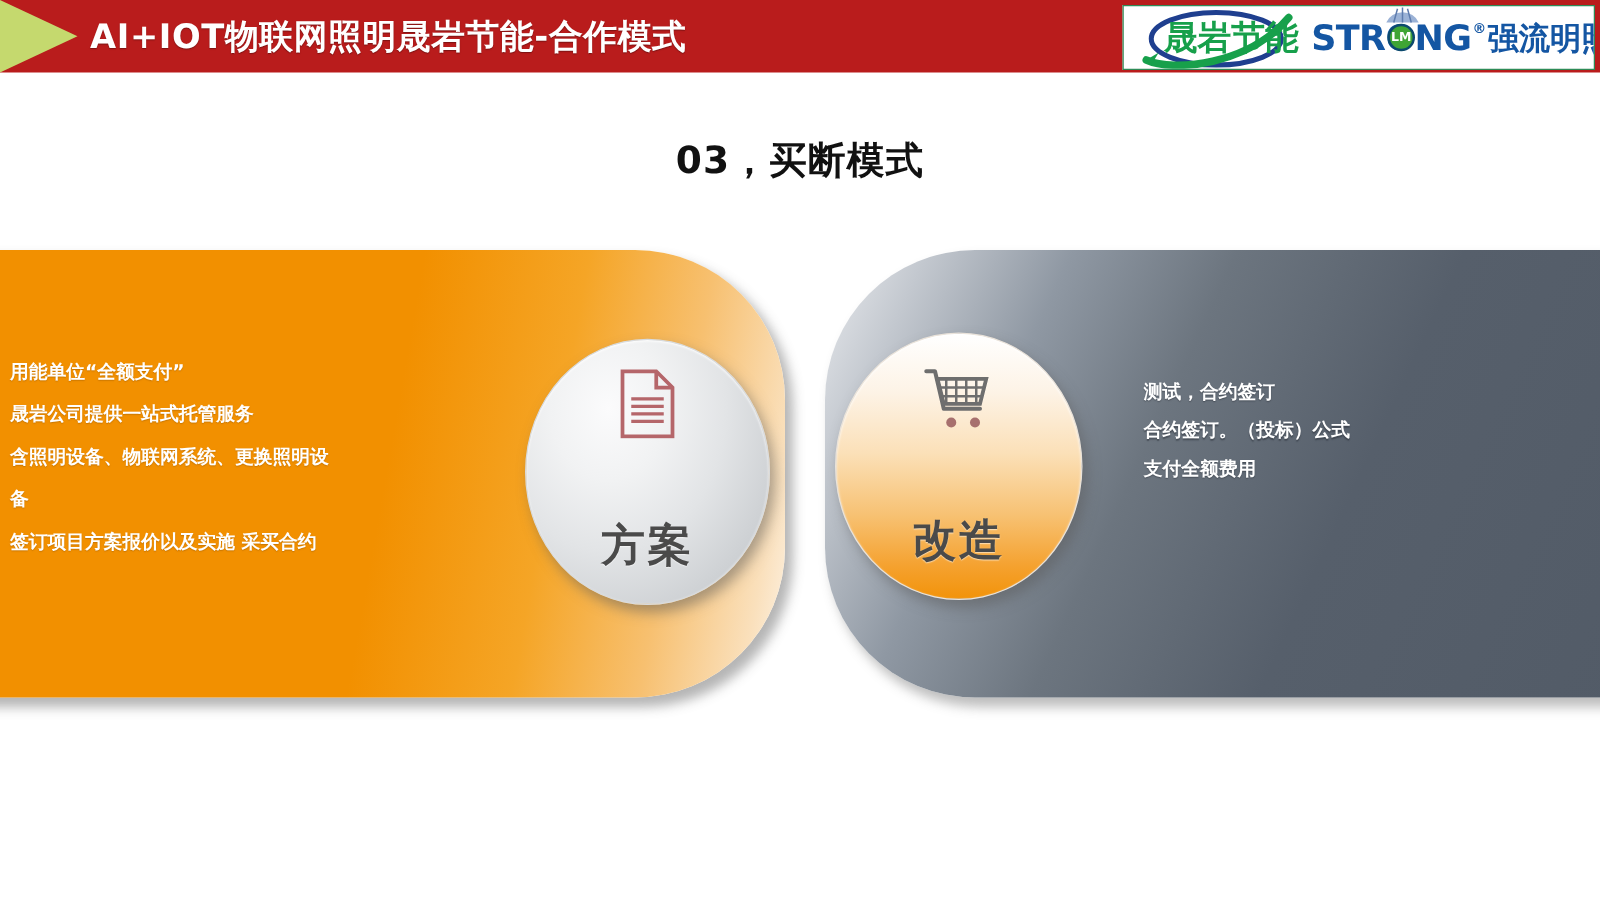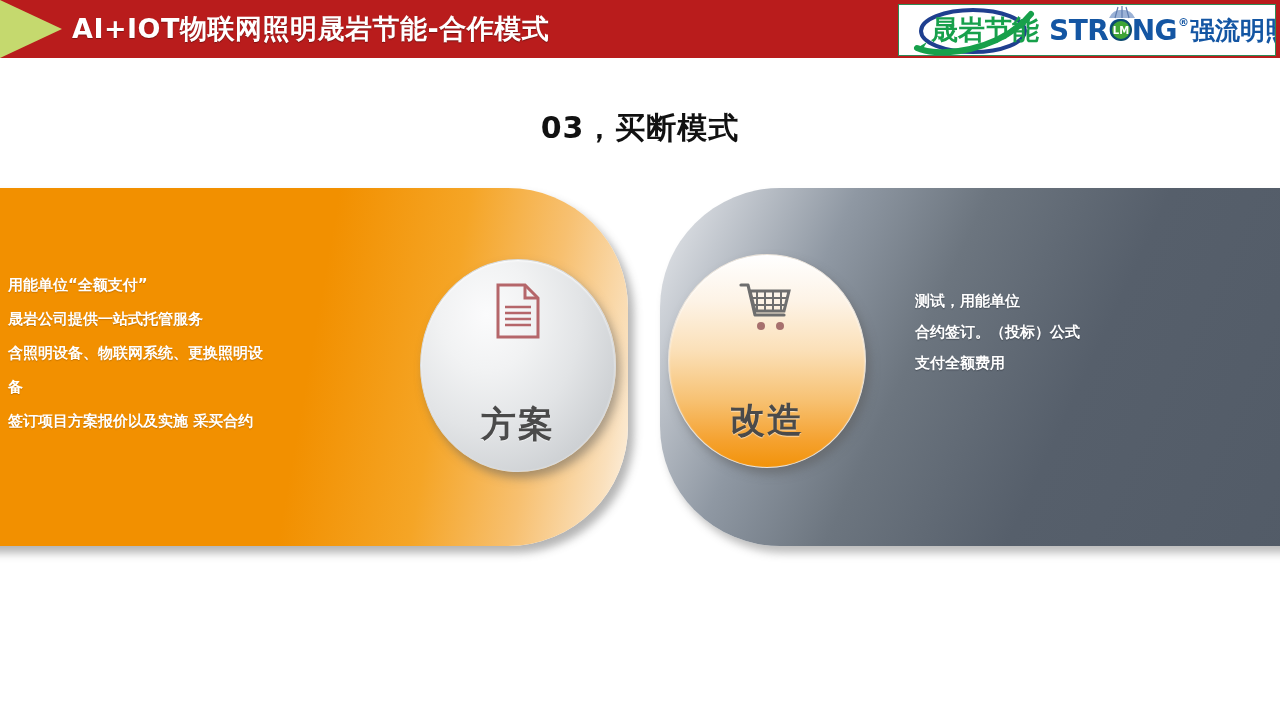--- a/index.html
+++ b/index.html
@@ -60,21 +60,21 @@
 
   
   .page-title {
     position:absolute; left:0; top:108px; width:1280px;
     text-align:center; color:#111111;
     font-size:30px; font-weight:bold; letter-spacing:1px;
     font-family:"DejaVu Sans","Liberation Sans",sans-serif;
   }
 
   
-  .panels { position:absolute; left:0; top:0; width:1280px; height:628px; }
+  .panels { position:absolute; left:0; top:12px; width:1280px; height:628px; }
 
   .panel-left {
     position:absolute; left:-40px; top:188px; width:668px; height:358px;
     border-radius:0 120px 120px 0;
     background:linear-gradient(100deg,#F29000 0%,#F29000 52%,#F5A526 70%,#F7C070 84%,#FAE0BC 95%,#FDF4E8 100%);
     box-shadow:6px 7px 9px rgba(90,90,90,.45);
   }
   .panel-right {
     position:absolute; left:660px; top:188px; width:660px; height:358px;
     border-radius:120px 0 0 120px;
@@ -164,21 +164,21 @@
 
     <div class="panel-left-text">
       <div>用能单位“全额支付”</div>
       <div>晟岩公司提供一站式托管服务</div>
       <div>含照明设备、物联网系统、更换照明设</div>
       <div>备</div>
       <div>签订项目方案报价以及实施  采买合约</div>
     </div>
 
     <div class="panel-right-text">
-      <div>测试，用能单位</div>
+      <div>测试，合约签订</div>
       <div>合约签订。（投标）公式</div>
       <div>支付全额费用</div>
     </div>
 
     <div class="circle circle-silver">
       <svg class="circle-icon" viewBox="0 0 48 56">
         <path d="M4 2 H31 L44 15 V54 H4 Z" fill="none" stroke="#B5666A" stroke-width="3"></path>
         <path d="M31 2 V15 H44" fill="none" stroke="#B5666A" stroke-width="3"></path>
         <path d="M11 24 H37 M11 30 H37 M11 36 H37 M11 42 H37" stroke="#B5666A" stroke-width="2.6"></path>
       </svg>

